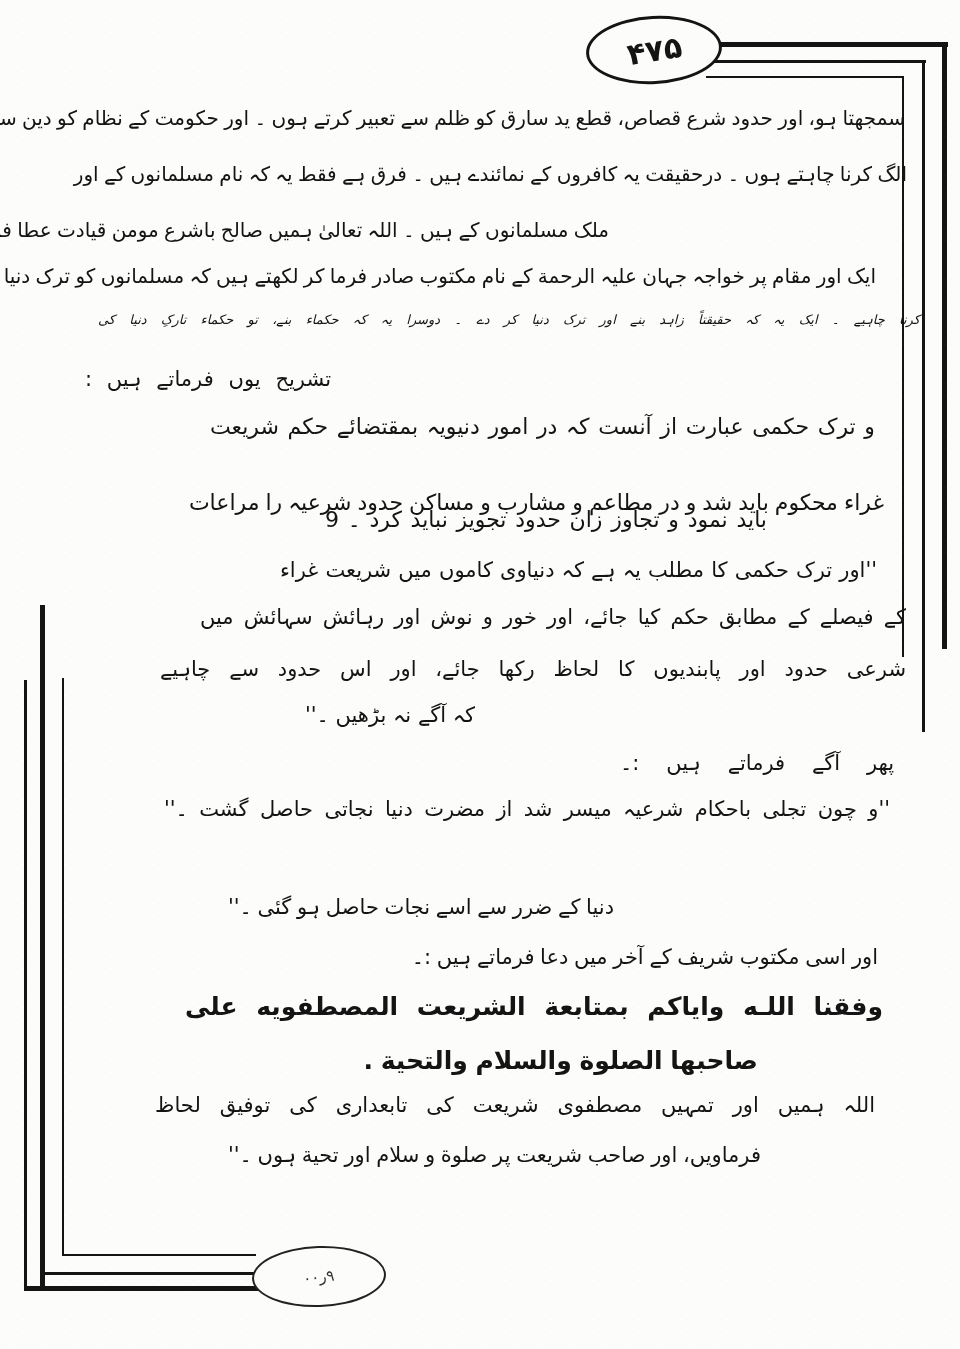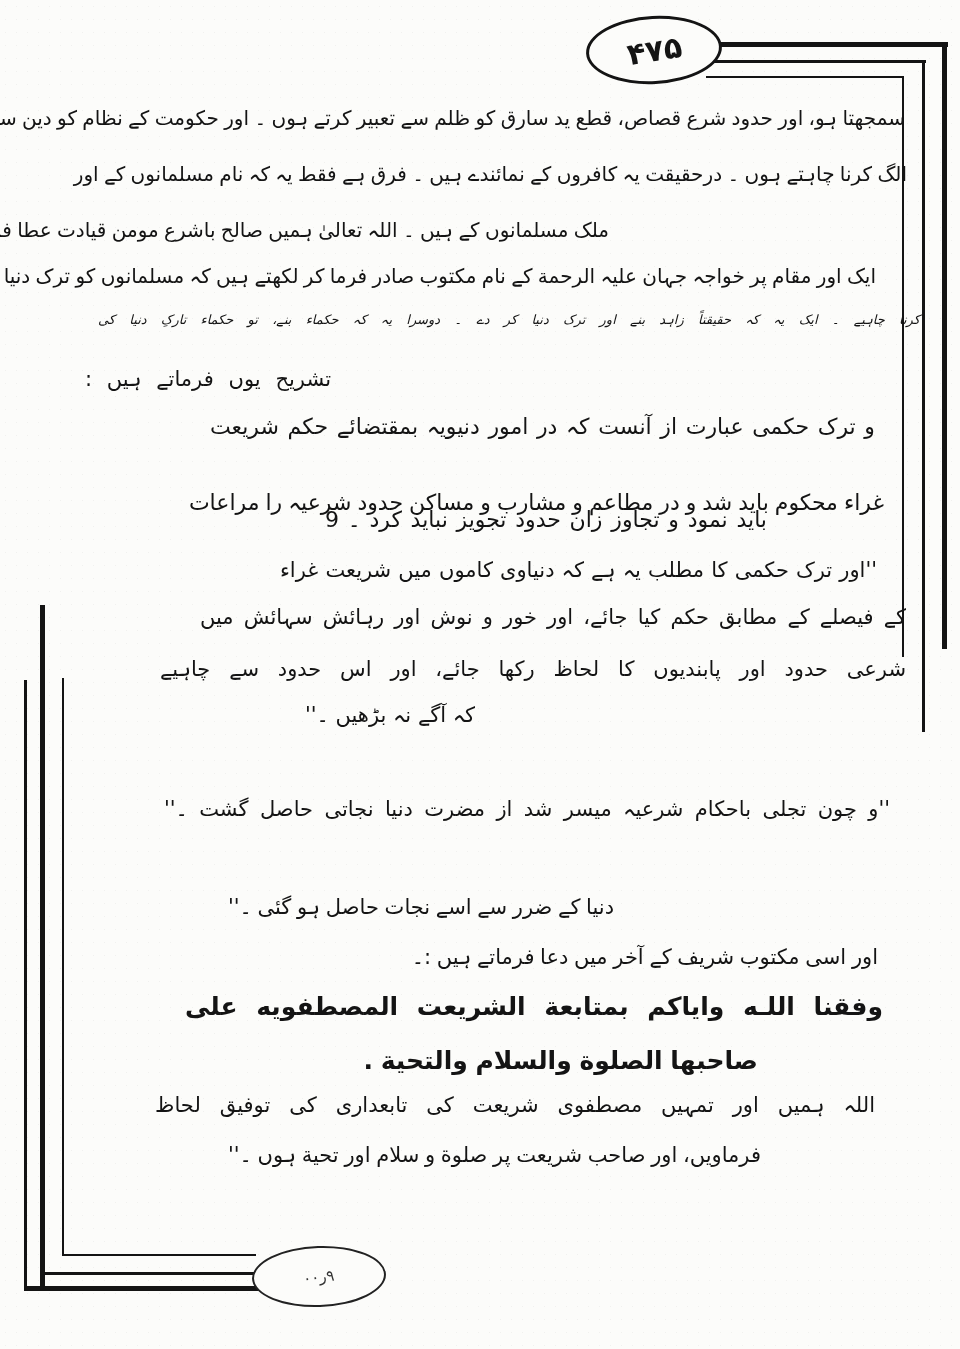--- a/index.html
+++ b/index.html
@@ -109,20 +109,21 @@
   <div class="ln ln4">ایک اور مقام پر خواجہ جہان علیہ الرحمة کے نام مکتوب صادر فرما کر لکھتے ہیں کہ مسلمانوں کو ترک دنیا</div>
   <div class="ln ln5">کرنا چاہیے ۔ ایک یہ کہ حقیقتاً زاہد بنے اور ترک دنیا کر دے ۔ دوسرا یہ کہ حکماء بنے، تو حکماء تارکِ دنیا کی</div>
   <div class="ln ln6">تشریح یوں فرماتے ہیں :</div>
   <div class="ln ln7">و ترک حکمی عبارت از آنست کہ در امور دنیویہ بمقتضائے حکم شریعت</div>
   <div class="ln ln8">غراء محکوم باید شد و در مطاعم و مشارب و مساکن حدود شرعیہ را مراعات</div>
   <div class="ln ln9">باید نمود و تجاوز زان حدود تجویز نباید کرد ۔ 9</div>
   <div class="ln ln10">''اور ترک حکمی کا مطلب یہ ہے کہ دنیاوی کاموں میں شریعت غراء</div>
   <div class="ln ln11">کے فیصلے کے مطابق حکم کیا جائے، اور خور و نوش اور رہائش سہائش میں</div>
   <div class="ln ln12">شرعی حدود اور پابندیوں کا لحاظ رکھا جائے، اور اس حدود سے چاہیے</div>
   <div class="ln ln13">کہ آگے نہ بڑھیں ۔''</div>
+  <div class="ln ln14">پھر آگے فرماتے ہیں :۔</div>
   <div class="ln ln15">''و چون تجلی باحکام شرعیہ میسر شد از مضرت دنیا نجاتی حاصل گشت ۔''</div>
   <div class="ln ln17">دنیا کے ضرر سے اسے نجات حاصل ہو گئی ۔''</div>
   <div class="ln ln18">اور اسی مکتوب شریف کے آخر میں دعا فرماتے ہیں :۔</div>
   <div class="ln ln19">وفقنا اللـه واياكم بمتابعة الشريعت المصطفويه على</div>
   <div class="ln ln20">صاحبها الصلوة والسلام والتحية .</div>
   <div class="ln ln21">اللہ ہمیں اور تمہیں مصطفوی شریعت کی تابعداری کی توفیق لحاظ</div>
   <div class="ln ln22">فرماویں، اور صاحب شریعت پر صلوة و سلام اور تحیة ہوں ۔''</div>
 
 </div>
 

